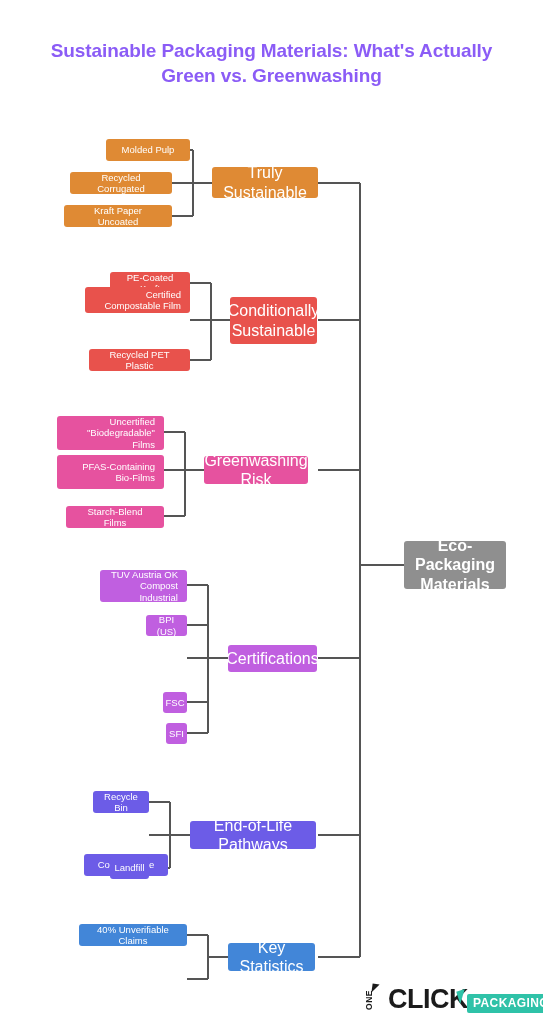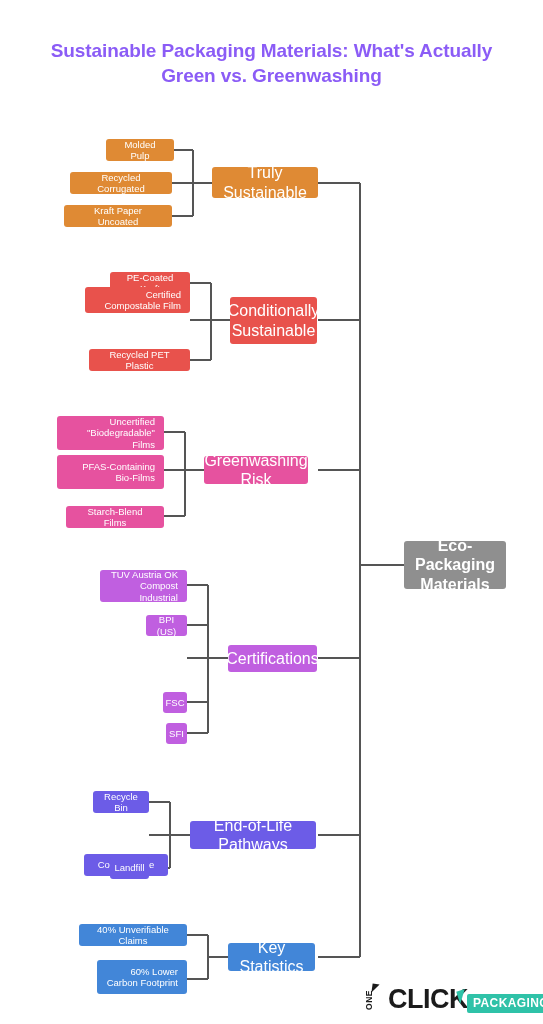--- a/index.html
+++ b/index.html
@@ -144,21 +144,21 @@
 
     <path d="M208,935 L208,979" stroke="#555555" stroke-width="2" fill="none"></path>
     <path d="M187,935 L208,935" stroke="#555555" stroke-width="2" fill="none"></path>
     <path d="M208,957 L228,957" stroke="#555555" stroke-width="2" fill="none"></path>
     <path d="M187,979 L208,979" stroke="#555555" stroke-width="2" fill="none"></path>
   </svg>
 
   <div class="node root" style="left:404px;top:541px;width:102px;height:48px;">Eco-Packaging Materials</div>
 
   <div class="node cat" style="left:212px;top:167px;width:106px;height:31px;background:#df8a34;">Truly Sustainable</div>
-  <div class="node leaf ctr" style="left:106px;top:139px;width:68px;height:22px;background:#df8a34;">Molded Pulp</div>
+  <div class="node leaf ctr" style="left:106px;top:139px;width:84px;height:22px;background:#df8a34;">Molded Pulp</div>
   <div class="node leaf ctr" style="left:70px;top:172px;width:102px;height:22px;background:#df8a34;">Recycled Corrugated</div>
   <div class="node cat" style="left:230px;top:297px;width:87px;height:47px;background:#e8524c;">Conditionally Sustainable</div>
 
   <div class="node leaf ctr" style="left:64px;top:205px;width:108px;height:22px;background:#df8a34;">Kraft Paper Uncoated</div>
   <div class="node leaf ctr" style="left:110px;top:272px;width:80px;height:22px;background:#e8524c;">PE-Coated Kraft</div>
   <div class="node leaf" style="left:85px;top:287px;width:105px;height:26px;background:#e8524c;">Certified Compostable Film</div>
   <div class="node leaf ctr" style="left:89px;top:349px;width:101px;height:22px;background:#e8524c;">Recycled PET Plastic</div>
 
   <div class="node cat" style="left:204px;top:456px;width:104px;height:28px;background:#e6529f;">Greenwashing Risk</div>
   <div class="node leaf" style="left:57px;top:416px;width:107px;height:34px;background:#e6529f;">Uncertified "Biodegradable" Films</div>
@@ -171,21 +171,20 @@
   <div class="node leaf ctr" style="left:163px;top:692px;width:24px;height:21px;background:#c05fe0;">FSC</div>
   <div class="node leaf ctr" style="left:166px;top:723px;width:21px;height:21px;background:#c05fe0;">SFI</div>
 
   <div class="node cat" style="left:190px;top:821px;width:126px;height:28px;background:#6c5ce7;">End-of-Life Pathways</div>
   <div class="node leaf ctr" style="left:93px;top:791px;width:56px;height:22px;background:#6c5ce7;">Recycle Bin</div>
   <div class="node leaf ctr" style="left:84px;top:824px;width:84px;height:22px;background:#6c5ce7;margin-top:30px;">Compost Pile</div>
   <div class="node leaf ctr" style="left:110px;top:857px;width:39px;height:22px;background:#6c5ce7;">Landfill</div>
 
   <div class="node cat" style="left:228px;top:943px;width:87px;height:28px;background:#4286d8;">Key Statistics</div>
   <div class="node leaf ctr" style="left:79px;top:924px;width:108px;height:22px;background:#4286d8;">40% Unverifiable Claims</div>
-  <div class="node leaf" style="left:97px;top:960px;width:90px;height:34px;background:#4286d8;">60% Lower Carbon Footprint</div>
 
   <div class="logo">
     <div class="logo-one">
       <span class="cur"></span>
       <span class="word">ONE</span>
     </div>
     <div class="logo-click">CLICK</div>
     <div class="logo-arrow"></div>
     <div class="logo-pack">PACKAGING</div>
   </div>

